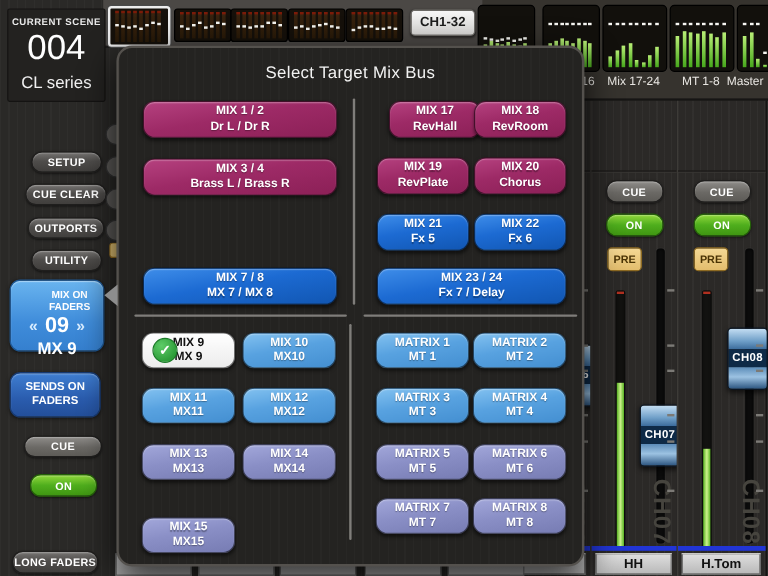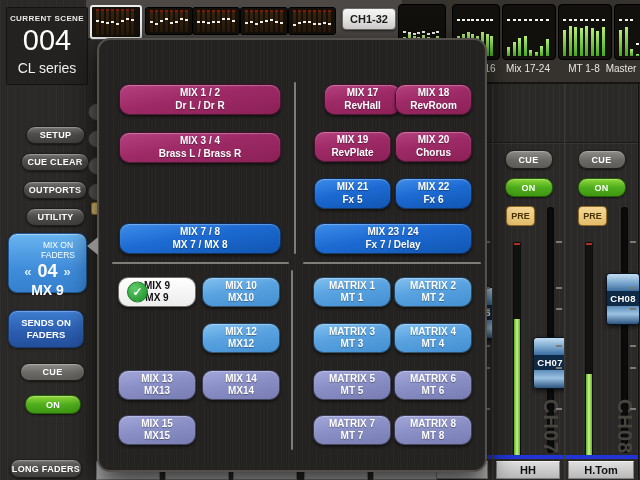--- a/index.html
+++ b/index.html
@@ -30,21 +30,21 @@
   .out-dash{position:absolute;width:3px;height:2px;background:#f6f6f2;}
   .out-label{position:absolute;top:61px;height:15px;font-size:10px;color:#e8e6e2;text-align:center;white-space:nowrap;line-height:15px;}
   
   .pill{position:absolute;border-radius:9px;border:1px solid #1f1e1d;color:#fff;font-weight:bold;font-size:9px;letter-spacing:.3px;
     background:linear-gradient(180deg,#767472,#4f4d4b 45%,#403e3c);
     box-shadow:0 1px 2px rgba(0,0,0,.55),inset 0 1px 1px rgba(255,255,255,.28);
     display:flex;align-items:center;justify-content:center;text-align:center;}
   .mof{position:absolute;left:8px;top:233px;width:77px;height:58px;border-radius:9px;border:1px solid #1d5896;
     background:linear-gradient(180deg,#69b4ef,#3f8cda 60%,#3580cf);
     box-shadow:inset 0 1px 1px rgba(255,255,255,.45),0 1px 3px rgba(0,0,0,.5);color:#fff;text-align:center;}
-  .mof .t{margin-top:6px;font-size:8px.5;font-size:8.5px;font-weight:normal;margin-left:21px;}
+  .mof .t{margin-top:6px;font-size:8px.5;font-size:8.5px;font-weight:bold;margin-left:21px;}
   .mof .row{display:flex;align-items:center;justify-content:center;gap:6px;margin-top:1px;}
   .mof .num{font-size:18px;font-weight:bold;}
   .mof .chev{font-size:13px;color:#d9edff;font-weight:bold;}
   .mof .nm{font-size:14px;font-weight:bold;margin-top:0px;}
   .sof{position:absolute;left:8px;top:310px;width:74px;height:36px;border-radius:9px;border:1px solid #173a72;
     background:linear-gradient(180deg,#3f7ed1,#2a5cae 60%,#234f9a);
     box-shadow:inset 0 1px 1px rgba(255,255,255,.3),0 1px 3px rgba(0,0,0,.5);
     color:#fff;font-weight:bold;font-size:9.5px;display:flex;align-items:center;justify-content:center;text-align:center;line-height:12px;}
   .on-green{background:linear-gradient(180deg,#90d83b,#4fae1d 50%,#3f9612)!important;border-color:#246008!important;}
   
@@ -299,21 +299,21 @@
 
   <div class="pill" style="left:26px;top:126px;width:57px;height:16px;">SETUP</div>
   <div class="pill" style="left:21px;top:153px;width:66px;height:16px;">CUE CLEAR</div>
   <div class="pill" style="left:23px;top:181px;width:62px;height:16px;">OUTPORTS</div>
   <div class="pill" style="left:26px;top:208px;width:57px;height:16px;">UTILITY</div>
 
   <div class="mof">
     <div class="t">MIX ON FADERS</div>
     <div class="row">
       <span class="chev">«</span>
-      <span class="num">04</span>
+      <span class="num">09</span>
       <span class="chev">»</span>
     </div>
     <div class="nm">MX 9</div>
   </div>
 
   <div class="sof">SENDS ON FADERS</div>
   <div class="pill" style="left:20px;top:363px;width:63px;height:16px;background:linear-gradient(180deg,#8f8d8a,#6b6965 55%,#5d5b57);">CUE</div>
   <div class="pill on-green" style="left:25px;top:395px;width:54px;height:17px;">ON</div>
   <div class="pill" style="left:10px;top:459px;width:70px;height:17px;">LONG FADERS</div>
 
@@ -399,20 +399,21 @@
       <div class="tick" style="left: 65px; top: 324px;"></div>
     </div>
 
   <div class="hid-box" style="left:96px;"></div>
   <div class="hid-box" style="left:165px;"></div>
   <div class="hid-box" style="left:233px;"></div>
   <div class="hid-box" style="left:304px;"></div>
   <div class="hid-box" style="left:373px;"></div>
 
   <div class="dialog" id="dialog">
+    <div class="dlg-title">Select Target Mix Bus</div>
     <div class="vdiv" id="vdiv-top"></div>
     <div class="vdiv" id="vdiv-bot"></div>
     <div class="hdiv" id="hdiv-left"></div>
     <div class="hdiv" id="hdiv-right"></div>
   <div class="dbtn magenta" style="left: 20px; top: 44px; width: 160px; height: 29px;">
         <span class="l1">MIX 1 / 2</span>
         <span class="l2">Dr L / Dr R</span>
       </div>
       <div class="dbtn magenta" style="left: 20px; top: 92px; width: 160px; height: 29px;">
         <span class="l1">MIX 3 / 4</span>
@@ -452,33 +453,37 @@
       </div>
       <div class="dbtn selected" style="left: 19px; top: 237px; width: 76px; height: 28px;">
         <span class="chk">✓</span>
         <span class="l1">MIX 9</span>
         <span class="l2">MX 9</span>
       </div>
       <div class="dbtn lightblue" style="left: 103px; top: 237px; width: 76px; height: 28px;">
         <span class="l1">MIX 10</span>
         <span class="l2">MX10</span>
       </div>
+      <div class="dbtn lightblue" style="left: 19px; top: 283px; width: 76px; height: 28px;">
+        <span class="l1">MIX 11</span>
+        <span class="l2">MX11</span>
+      </div>
       <div class="dbtn lightblue" style="left: 103px; top: 283px; width: 76px; height: 28px;">
         <span class="l1">MIX 12</span>
         <span class="l2">MX12</span>
       </div>
       <div class="dbtn purple" style="left: 19px; top: 330px; width: 76px; height: 28px;">
         <span class="l1">MIX 13</span>
         <span class="l2">MX13</span>
       </div>
       <div class="dbtn purple" style="left: 103px; top: 330px; width: 76px; height: 28px;">
         <span class="l1">MIX 14</span>
         <span class="l2">MX14</span>
       </div>
-      <div class="dbtn purple" style="left: 19px; top: 375px; width: 76px; height: 28px;">
+      <div class="dbtn purple" style="left: 19px; top: 391px; width: 76px; height: 28px;">
         <span class="l1">MIX 15</span>
         <span class="l2">MX15</span>
       </div>
       <div class="dbtn lightblue" style="left: 214px; top: 237px; width: 76px; height: 28px;">
         <span class="l1">MATRIX 1</span>
         <span class="l2">MT 1</span>
       </div>
       <div class="dbtn lightblue" style="left: 295px; top: 237px; width: 76px; height: 28px;">
         <span class="l1">MATRIX 2</span>
         <span class="l2">MT 2</span>

